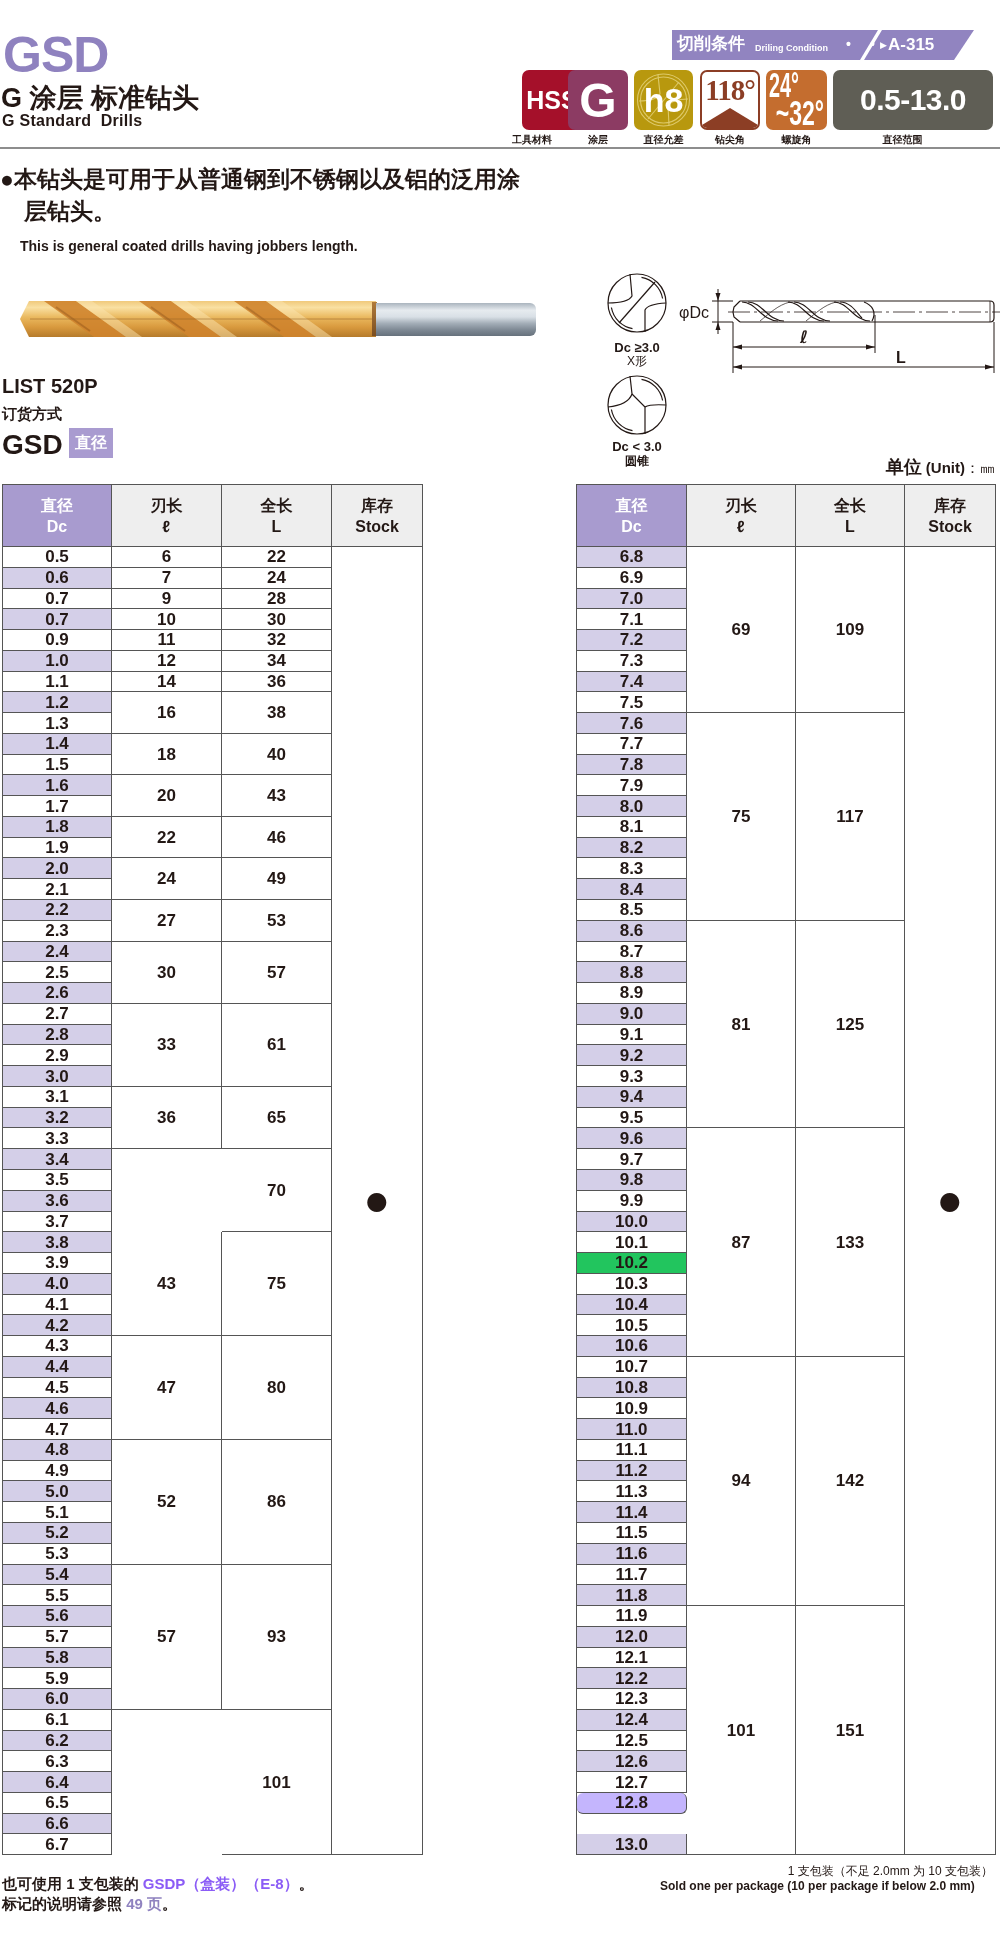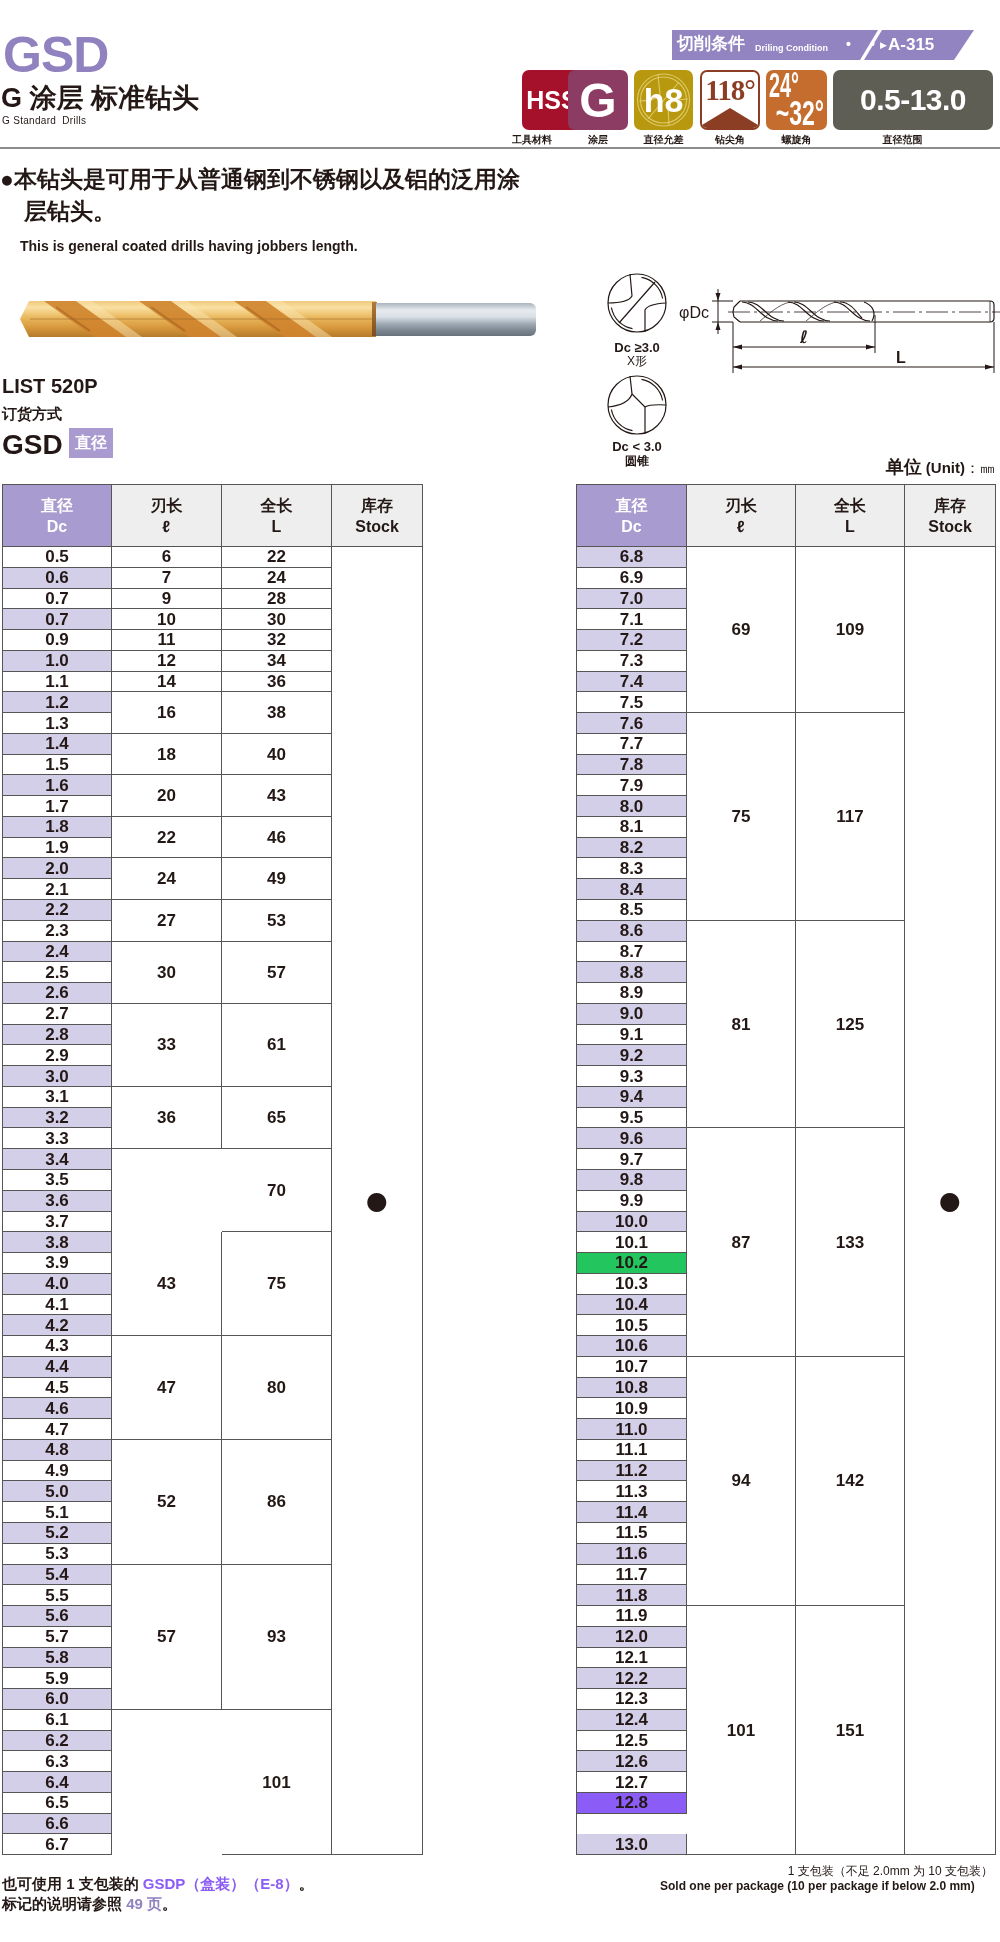--- a/index.html
+++ b/index.html
@@ -1,21 +1,21 @@
 <!DOCTYPE html>
 <html><head>
 <meta charset="utf-8">
 <style>
 *{box-sizing:border-box;margin:0;padding:0}
 html,body{width:1000px;height:1942px;background:#ffffff}
 body{position:relative;overflow:hidden;font-family:"Liberation Sans","DejaVu Sans",sans-serif;color:#231815}
 .abs{position:absolute}
 .series{left:3px;top:30px;font-size:50px;line-height:50px;font-weight:bold;color:#8f82bf;letter-spacing:-1px}
 .title-zh{left:1px;top:85px;font-size:27px;line-height:27px;font-weight:bold;white-space:pre}
-.title-en{left:2px;top:114px;font-size:10px;line-height:14px;font-weight:normal;white-space:pre;letter-spacing:.3px}
+.title-en{left:2px;top:114px;font-size:16px;line-height:14px;font-weight:bold;white-space:pre;letter-spacing:.3px}
 
 .banner{left:672px;top:30px;width:302px;height:30px}
 .banner .pa{position:absolute;left:0;top:0;width:206px;height:30px;background:#9184c0;clip-path:polygon(0 0,100% 0,188px 100%,0 100%)}
 .banner .pb{position:absolute;left:192px;top:0;width:110px;height:30px;background:#9184c0;clip-path:polygon(18px 0,100% 0,90px 100%,0 100%)}
 .banner span{position:absolute;color:#fff;font-weight:bold;white-space:nowrap}
 .bn-zh{left:5px;top:5px;font-size:17px;line-height:17px}
 .bn-en{left:83px;top:14px;font-size:9px;line-height:9px}
 .bn-dot1{left:174px;top:7px;font-size:14px;line-height:14px}
 .bn-dot2{left:198px;top:7px;font-size:14px;line-height:14px}
 .bn-arrow{left:208px;top:10px;font-size:9px;line-height:10px}
@@ -429,21 +429,21 @@
     <div class="cell" style="grid-area: 41 / 3 / span 12;">142</div>
     <div class="cell" style="grid-area: 53 / 1;">11.9</div>
     <div class="cell" style="grid-area: 54 / 1; background: rgb(212, 207, 232);">12.0</div>
     <div class="cell" style="grid-area: 55 / 1;">12.1</div>
     <div class="cell" style="grid-area: 56 / 1; background: rgb(212, 207, 232);">12.2</div>
     <div class="cell" style="grid-area: 57 / 1;">12.3</div>
     <div class="cell" style="grid-area: 58 / 1; background: rgb(212, 207, 232);">12.4</div>
     <div class="cell" style="grid-area: 59 / 1;">12.5</div>
     <div class="cell" style="grid-area: 60 / 1; background: rgb(212, 207, 232);">12.6</div>
     <div class="cell" style="grid-area: 61 / 1;">12.7</div>
-    <div class="cell" style="grid-area: 62 / 1; background: #8b5cf6;">12.8</div>
+    <div class="cell" style="grid-area: 62 / 1; background: #c4b5fd; border-radius: 6px;">12.8</div>
     <div class="cell" style="grid-area: 63 / 1; margin-top: 36px;">12.9</div>
     <div class="cell" style="grid-area: 64 / 1; background: rgb(212, 207, 232);">13.0</div>
     <div class="cell" style="grid-area: 53 / 2 / span 12;">101</div>
     <div class="cell" style="grid-area: 53 / 3 / span 12;">151</div>
     <div class="cell" style="grid-area: 2 / 4 / span 63;">
       <span class="stock-mark">●</span>
     </div>
   </div>
 
 <div class="abs foot-l1">

